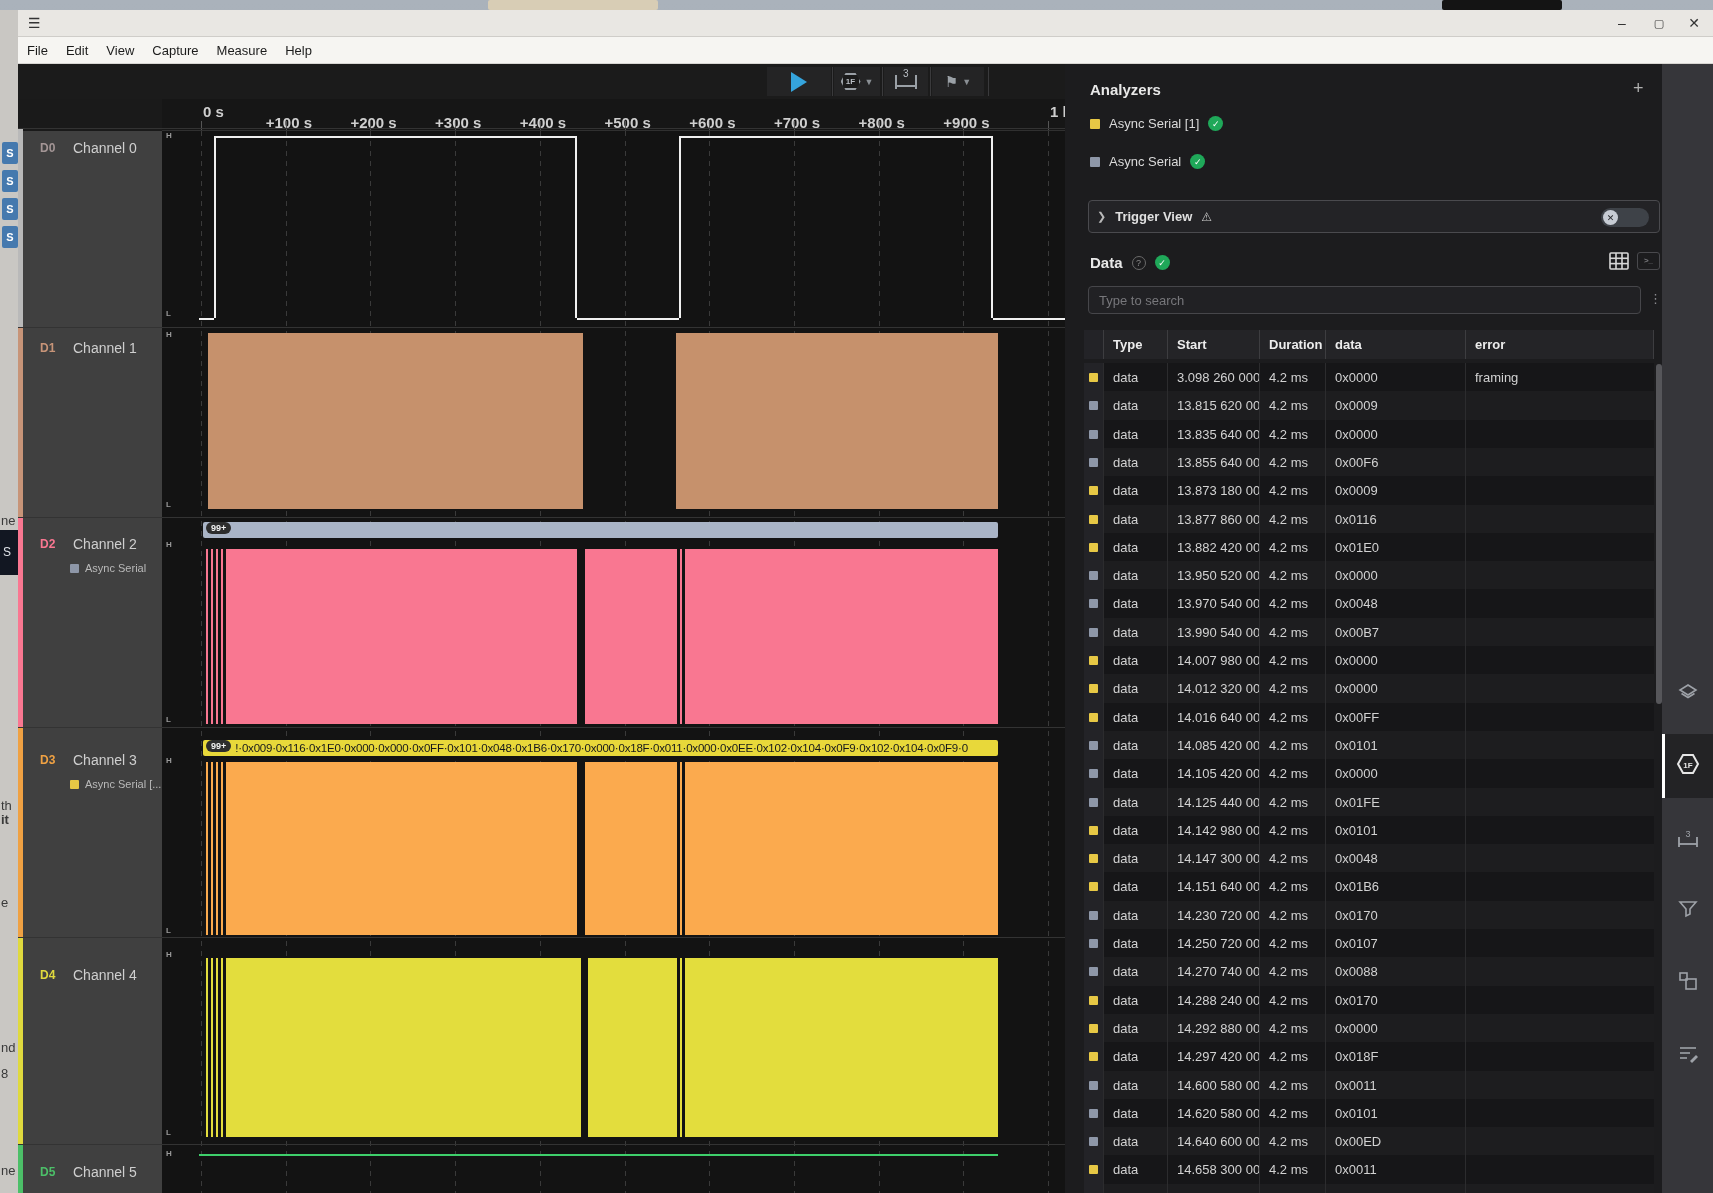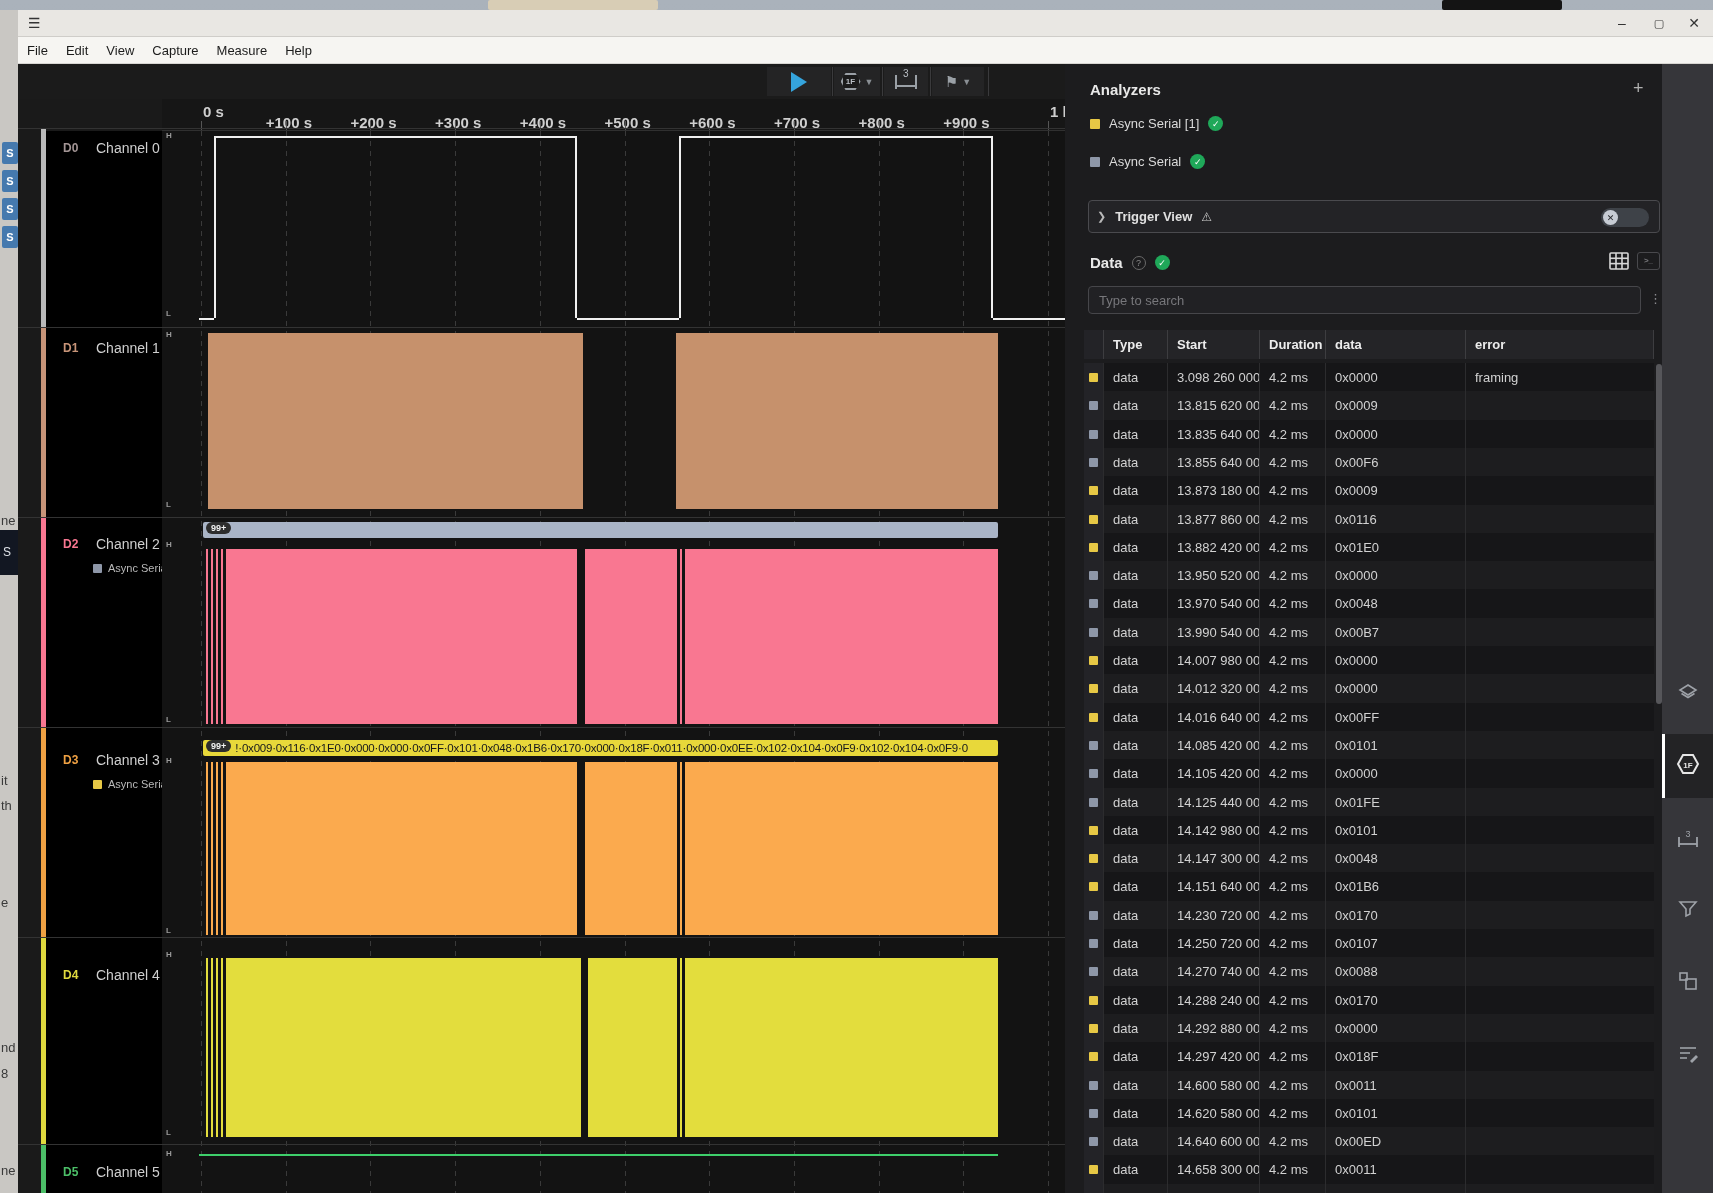--- a/index.html
+++ b/index.html
@@ -41,21 +41,21 @@
   .flagic{font-size:15px;color:#9aa0a6;}
 
   
   #ruler{position:absolute;left:144px;top:35px;width:903px;height:32px;background:#161616;border-bottom:1px solid #303030;}
   .rlabel{position:absolute;font-size:15px;font-weight:bold;color:#cfcfcf;white-space:nowrap;}
   .rtick{position:absolute;bottom:0;width:1px;height:9px;background:#555;}
   #canvas{position:absolute;left:144px;top:67px;width:903px;height:1062px;background:#131313;overflow:hidden;}
   .gridline{position:absolute;top:0;bottom:0;width:1px;
             background:repeating-linear-gradient(#3a3a3a 0 5px,transparent 5px 10px);}
   
-  #rail{position:absolute;left:0;top:67px;width:144px;height:1062px;background:#000000;margin-left:23px;}
+  #rail{position:absolute;left:0;top:67px;width:144px;height:1062px;background:#404040;}
   .ch-sep{position:absolute;left:0;width:1047px;height:1px;background:#333;}
   .stripe{position:absolute;left:0;width:5px;}
   .dlab{position:absolute;left:22px;font-size:12px;font-weight:bold;}
   .chname{position:absolute;left:55px;font-size:14px;color:#cfcfcf;}
   .subrow{position:absolute;left:52px;display:flex;align-items:center;gap:6px;}
   .subsq{width:9px;height:9px;border-radius:1px;}
   .sublab{font-size:11px;color:#b9b9b9;white-space:nowrap;}
   .hl{position:absolute;left:148px;font-size:8px;font-weight:bold;color:#9a9a9a;}
   .wavblock{position:absolute;}
   .burst{position:absolute;}
@@ -111,21 +111,21 @@
 <div class="desk-blob" style="left:488px;top:0;width:170px;height:10px;background:#d8cdb5;"></div>
 <div class="desk-blob" style="left:1442px;top:0;width:120px;height:10px;background:#141414;"></div>
 
 <div id="desk-left">
       <div class="tabsq" style="top: 132px;">S</div>
       <div class="tabsq" style="top: 160px;">S</div>
       <div class="tabsq" style="top: 188px;">S</div>
       <div class="tabsq" style="top: 216px;">S</div>
       <div class="frag" style="top: 503px;">ne</div>
       <div class="frag" style="top: 788px;">th</div>
-      <div class="frag" style="top: 763px;">it</div>
+      <div class="frag" style="top: 802px; font-weight: bold;">it</div>
       <div class="frag" style="top: 885px;">e</div>
       <div class="frag" style="top: 1030px;">nd</div>
       <div class="frag" style="top: 1056px;">8</div>
       <div class="frag" style="top: 1153px;">ne</div>
       <div style="position: absolute; left: 0px; top: 520px; width: 18px; height: 45px; background: rgb(18, 23, 34); color: rgb(223, 227, 232); font-size: 12px; padding-left: 3px; line-height: 45px;">S</div>
     </div>
 
 <div id="titlebar">
   <div id="hamburger">☰</div>
   <div class="winbtn" style="left:1592px;">–</div>

